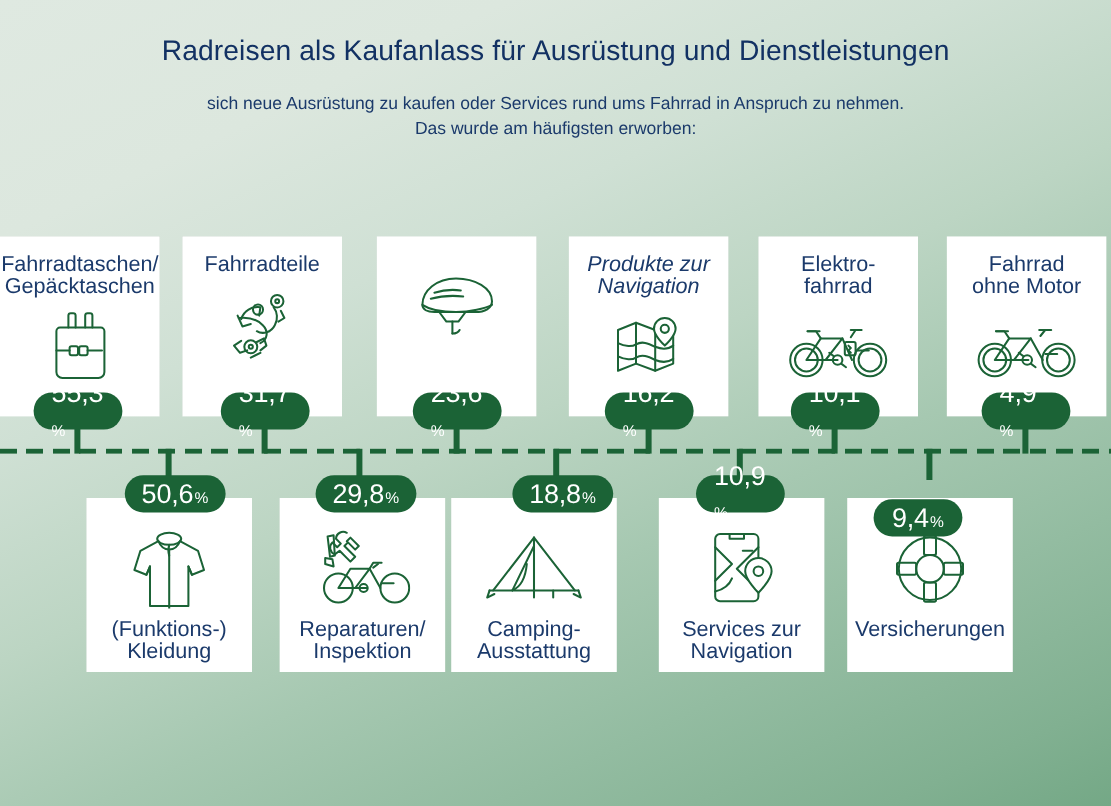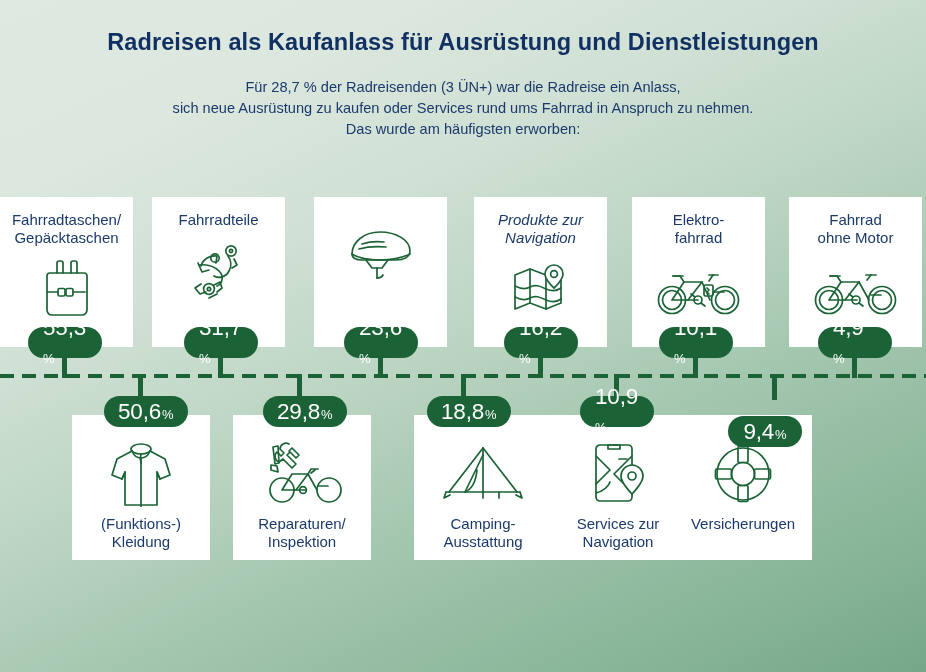--- a/index.html
+++ b/index.html
@@ -29,21 +29,21 @@
     position: absolute;
     left: 0; top: 0;
     width: 926px;
     text-align: center;
   }
   #title {
     font-size: 23.5px;
     color: #123163;
     letter-spacing: 0.1px;
     margin-top: 29px;
-    font-weight: 700;
+    font-weight: 400;
   }
   #subtitle {
     font-size: 14.6px;
     color: #1b3a6b;
     line-height: 21px;
     margin-top: 21px;
     font-weight: 400;
   }
   #subtitle div { white-space: nowrap; }
 
@@ -61,21 +61,21 @@
   }
 
   
   .card {
     position: absolute;
     background: #ffffff;
     box-shadow: 0 0 0.5px rgba(0,0,0,0.06);
   }
   .card-label {
     color: #1b3a6b;
-    font-size: 15px;
+    font-size: 18px;
     line-height: 18px;
     text-align: center;
     width: 100%;
   }
   .card-label div { white-space: nowrap; }
   .icon-wrap {
     display: flex;
     align-items: center;
     justify-content: center;
     width: 100%;
@@ -137,21 +137,20 @@
   }
   .conn-top { top: 352px; height: 26px; }
   .conn-bot { top: 374px; height: 26px; }
 </style>
 </head>
 <body>
 
 <div id="header">
   <div id="title">Radreisen als Kaufanlass für Ausrüstung und Dienstleistungen</div>
   <div id="subtitle">
-    <div>Für 28,7 % der Radreisenden (3 ÜN+) war die Radreise ein Anlass,</div>
     <div>sich neue Ausrüstung zu kaufen oder Services rund ums Fahrrad in Anspruch zu nehmen.</div>
     <div>Das wurde am häufigsten erworben:</div>
   </div>
 </div>
 
 <div id="timeline"></div>
 
 <div id="cards-mount">
     <div class="card row-top" style="left: 0px;">
       <div class="card-label">
@@ -342,21 +341,21 @@
       <div class="card-label">
         <div>Reparaturen/</div>
         <div>Inspektion</div>
       </div>
     </div>
     <div class="connector conn-bot" style="left: 297px;"></div>
     <div class="badge badge-bot" style="left: 263px;">
       <span class="num">29,8</span>
       <span class="pct">%</span>
     </div>
-    <div class="card row-bottom" style="left: 414px;">
+    <div class="card row-bottom" style="left: 376px;">
       <div class="icon-wrap">
         <svg width="84" height="58" viewBox="0 0 84 58" fill="none" stroke="#1b6336" stroke-width="1.7" stroke-linecap="round" stroke-linejoin="round">
     <path d="M42 3L8 47"></path>
     <path d="M42 3l34 44"></path>
     <path d="M42 3v44"></path>
     <path d="M5 47h74"></path>
     <path d="M42 10L24 47"></path>
     <path d="M24 47c7-3 11-11 12-22"></path>
     <path d="M5 47l-2 6 6-3"></path>
     <path d="M79 47l2 6-6-3"></path>
@@ -390,21 +389,21 @@
       <div class="card-label">
         <div>Services zur</div>
         <div>Navigation</div>
       </div>
     </div>
     <div class="connector conn-bot" style="left: 614px;"></div>
     <div class="badge badge-bot" style="left: 580px; flex-direction: column;">
       <span class="num">10,9</span>
       <span class="pct">%</span>
     </div>
-    <div class="card row-bottom" style="left: 674px;">
+    <div class="card row-bottom" style="left: 706px;">
       <div class="icon-wrap">
         <svg width="60" height="60" viewBox="0 0 60 60" fill="none" stroke="#1b6336" stroke-width="1.7" stroke-linecap="round" stroke-linejoin="round">
     <circle cx="30" cy="30" r="26"></circle>
     <circle cx="30" cy="30" r="11.5"></circle>
     <rect x="25" y="2.5" width="10" height="16" rx="1.4"></rect>
     <rect x="25" y="41.5" width="10" height="16" rx="1.4"></rect>
     <rect x="2.5" y="25" width="16" height="10" rx="1.4"></rect>
     <rect x="41.5" y="25" width="16" height="10" rx="1.4"></rect>
   </svg>
       </div>

